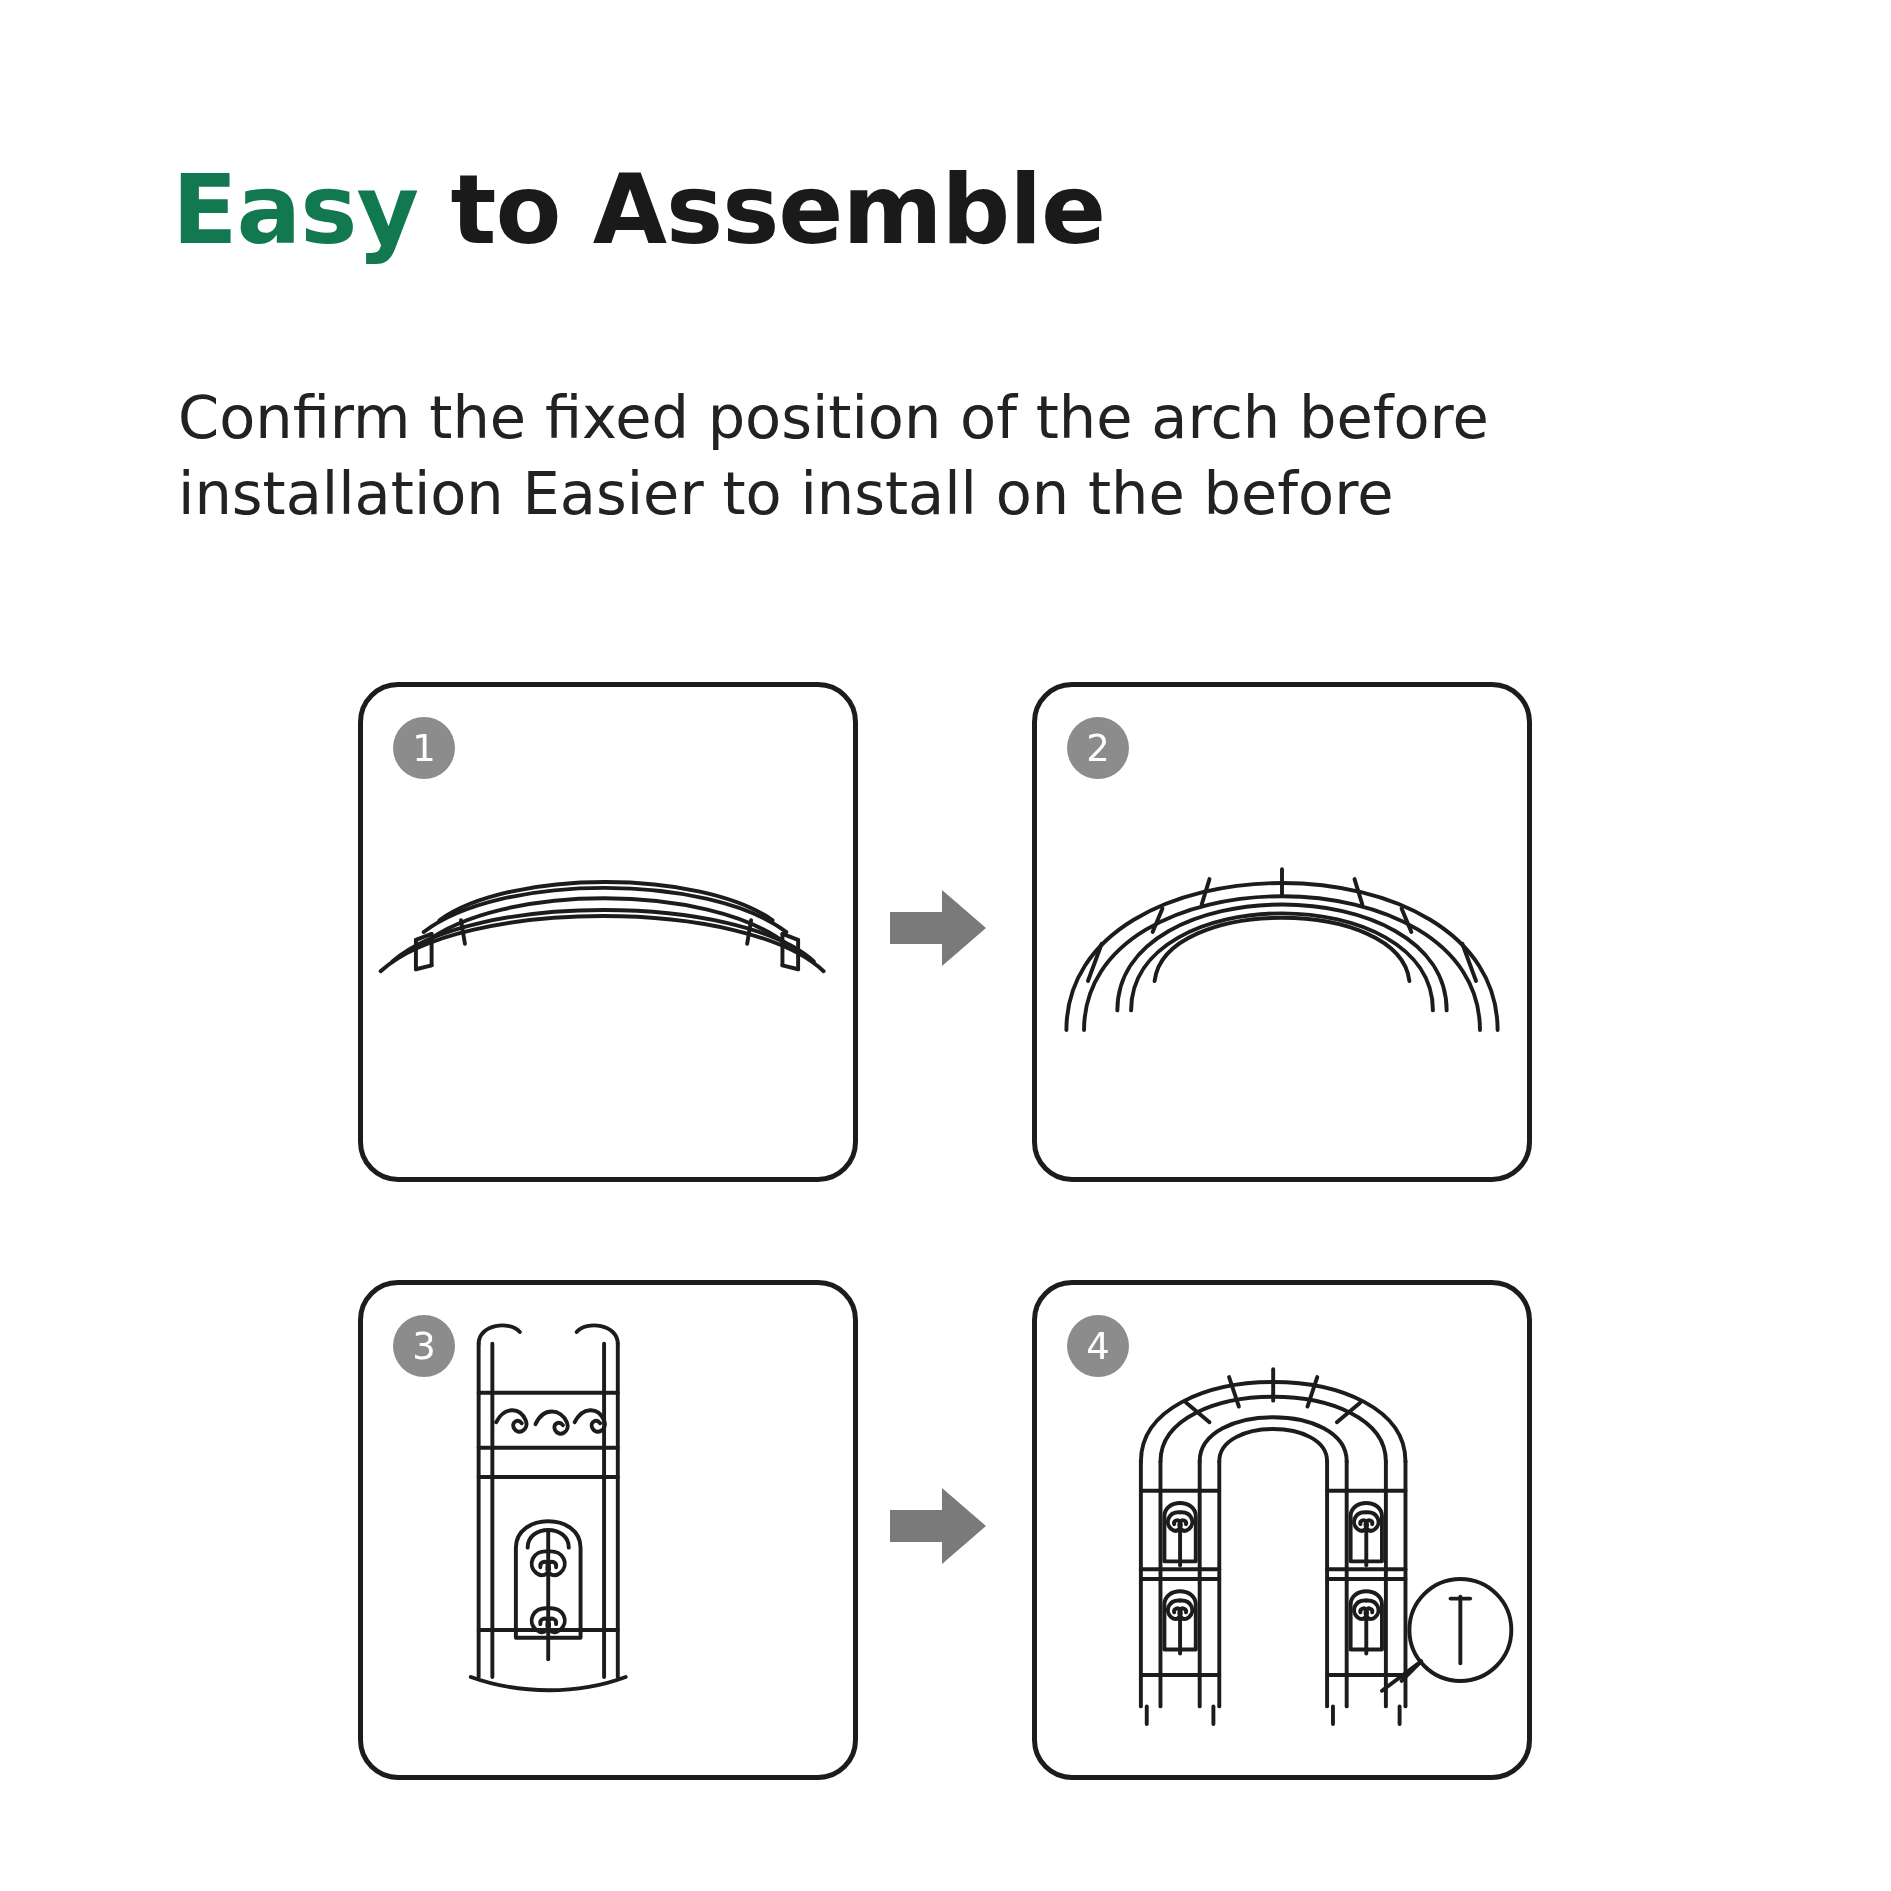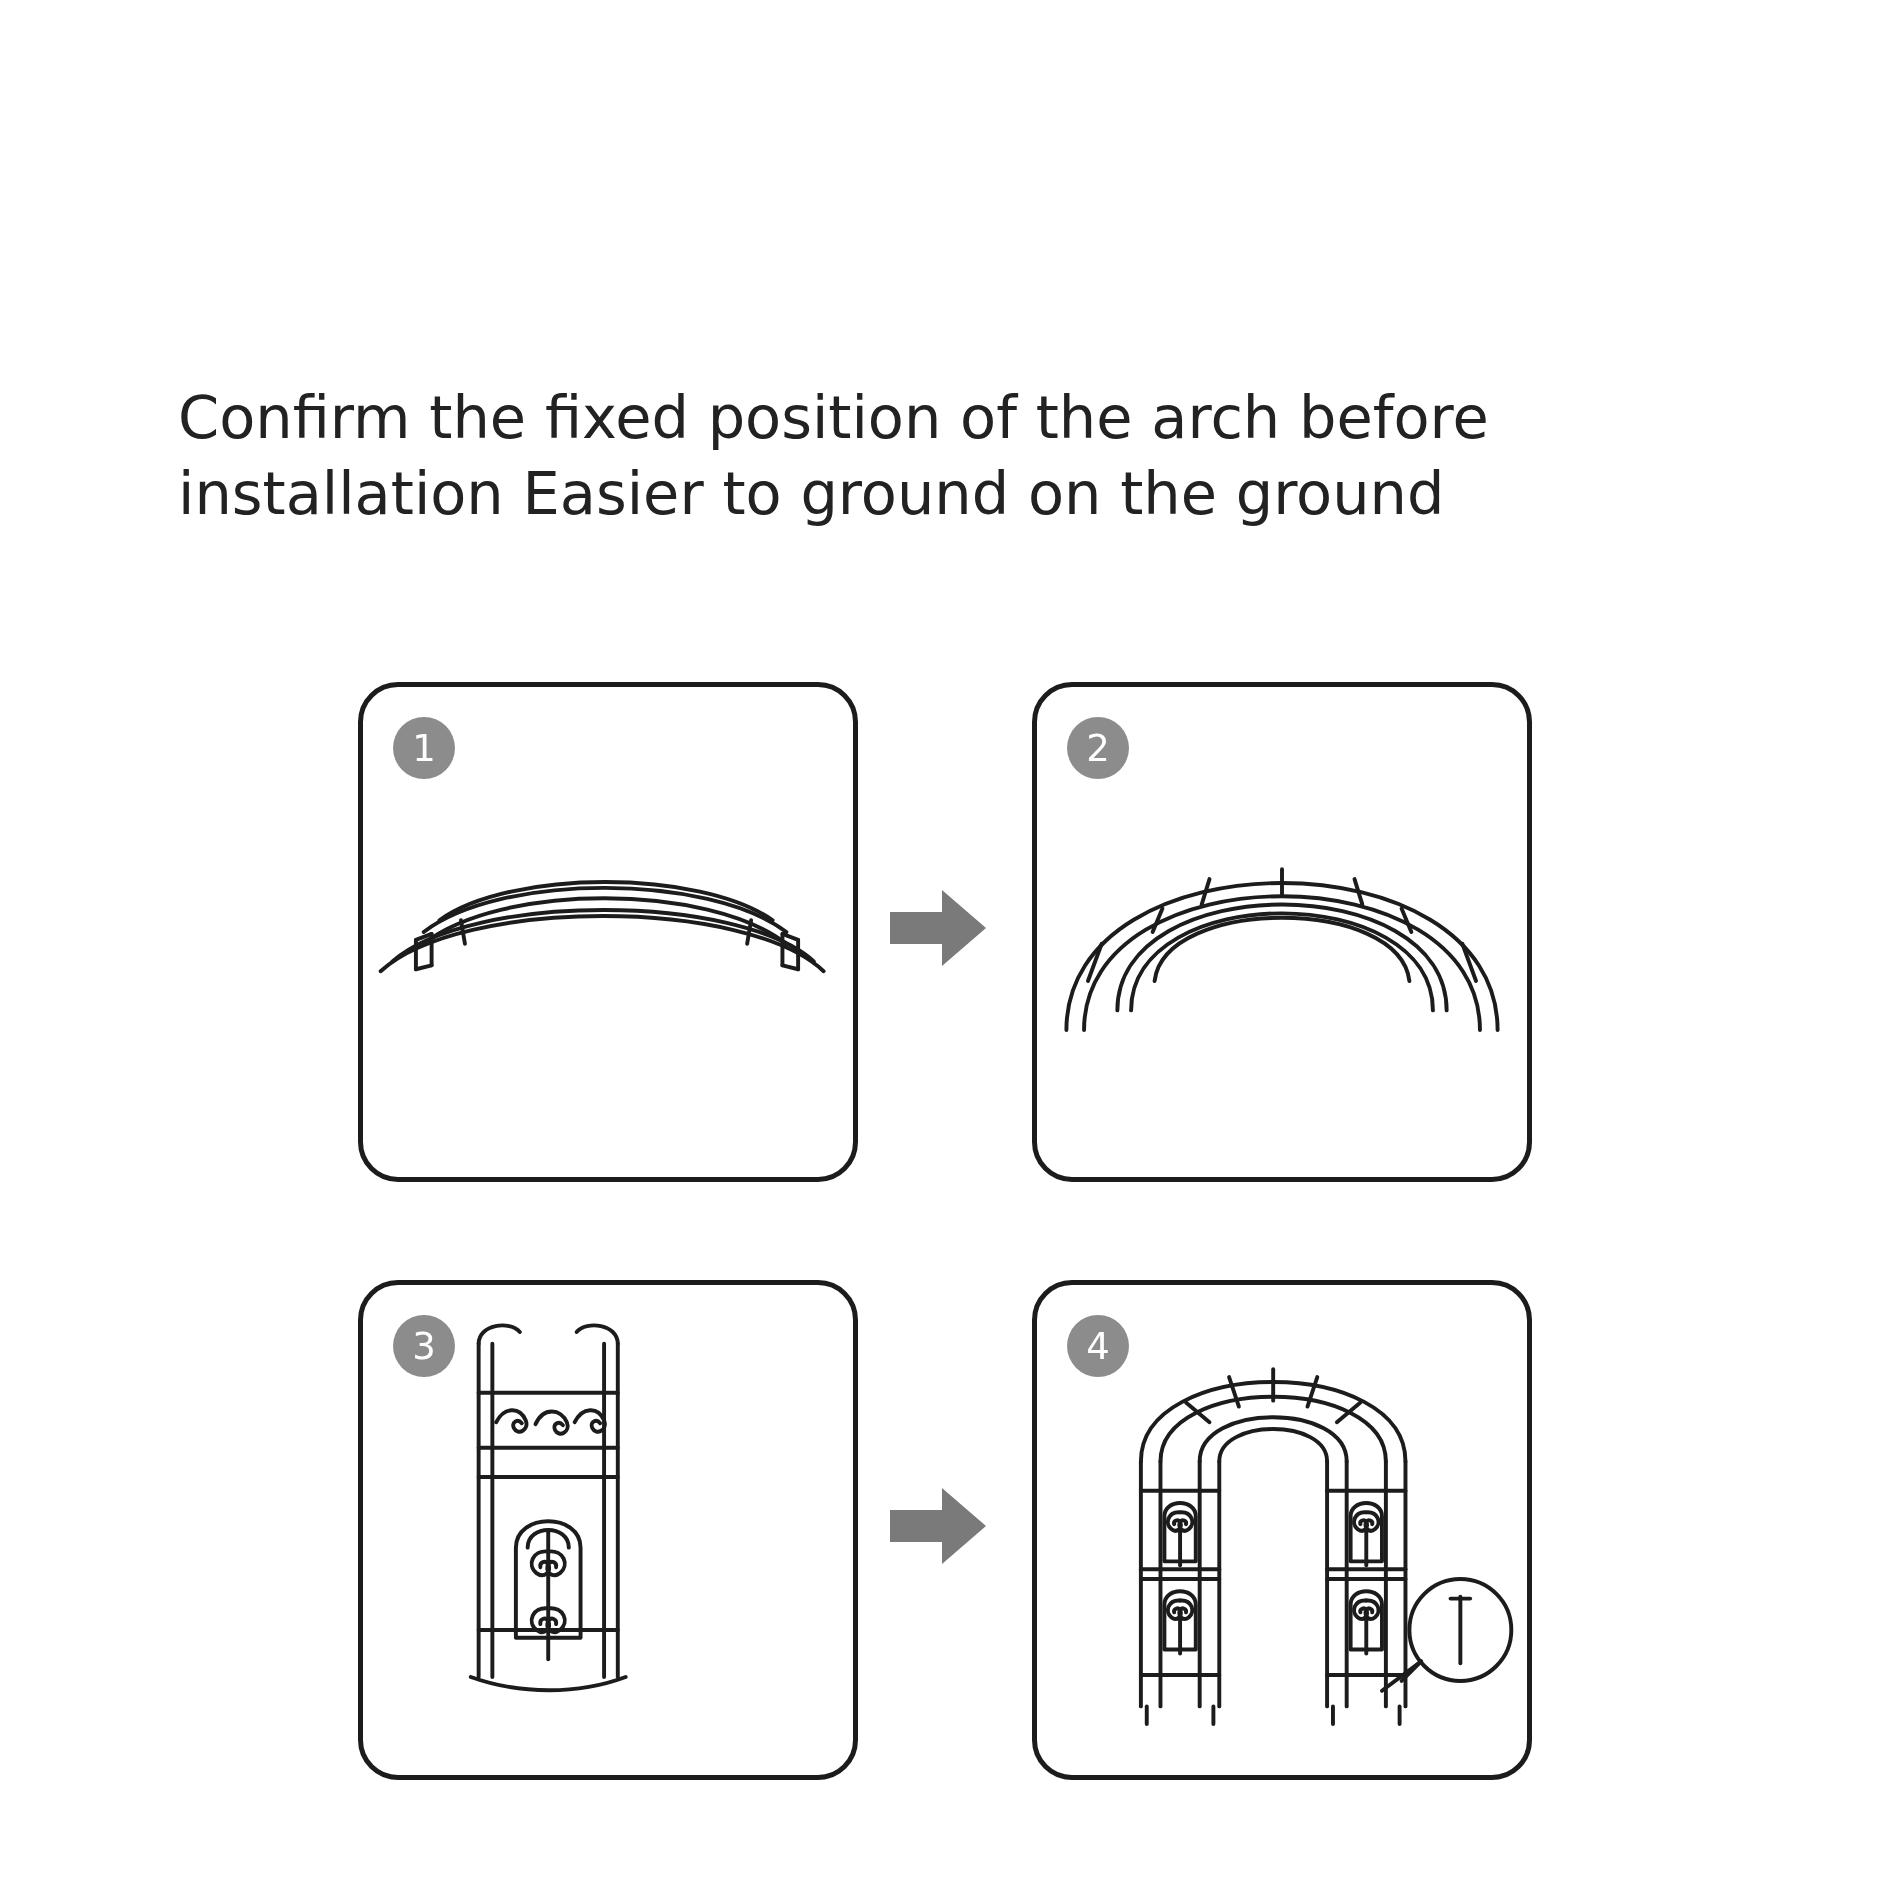--- a/index.html
+++ b/index.html
@@ -96,22 +96,25 @@
     height: 76px;
   }
   .arrow.a1 { left: 890px; top: 230px; }
   .arrow.a2 { left: 890px; top: 828px; }
 </style>
 </head>
 <body>
 
 <div class="page">
 
-
-  <div class="subheading">Confirm the fixed position of the arch before installation Easier to ground on the ground</div>
+  <div class="heading">
+    <span class="accent">Easy </span><span class="rest">to Assemble</span>
+  </div>
+
+  <div class="subheading">Confirm the fixed position of the arch before installation Easier to install on the before</div>
 
   <div class="grid">
 
     <div class="card c1">
       <div class="badge">1</div>
       <div class="art">
         <svg viewBox="0 0 500 500" xmlns="http://www.w3.org/2000/svg">
           <g fill="none" stroke="#1c1c1c" stroke-width="4" stroke-linecap="round" stroke-linejoin="round">
 
             <path d="M18 290 C 100 215, 390 215, 470 290"></path>

